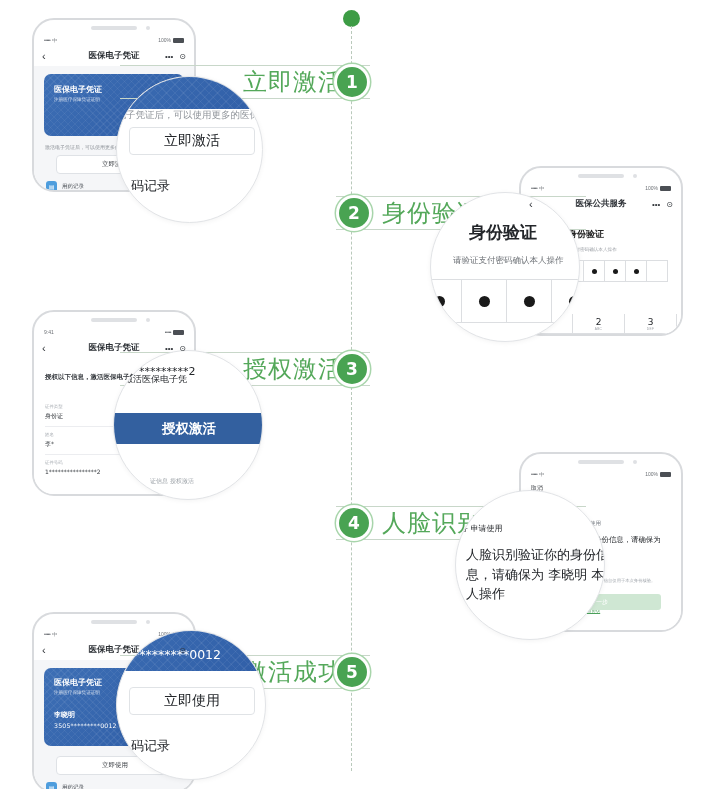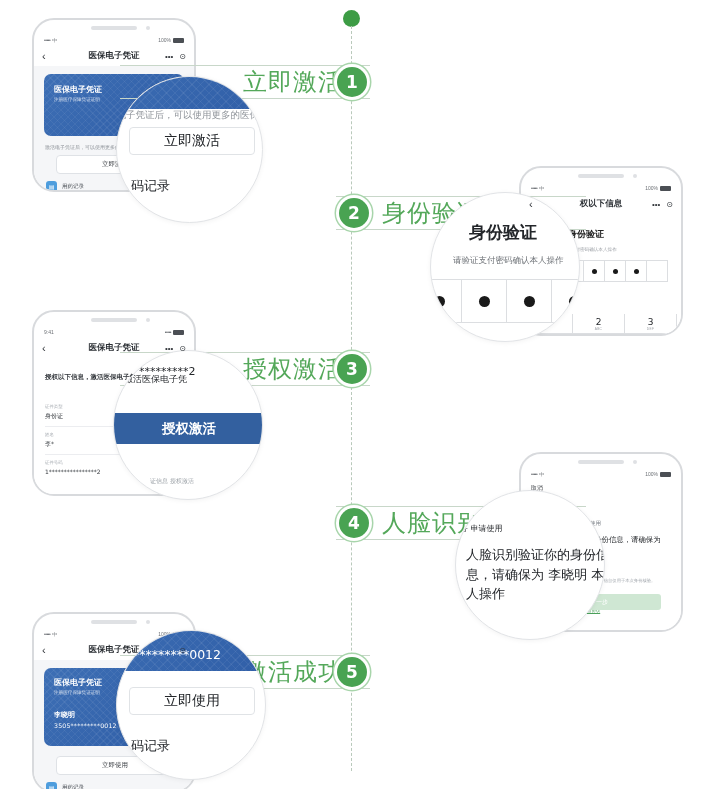--- a/index.html
+++ b/index.html
@@ -254,21 +254,21 @@
         <span class="sb-dots">•••••</span>
         <span>中</span>
       </div>
       <div class="sb-right">
         <span>100%</span>
         <span class="batt"></span>
       </div>
     </div>
     <div class="navbar">
       <span class="chev">‹</span>
-      <span class="title">权以下信息</span>
+      <span class="title">医保公共服务</span>
       <span class="navright">
         <span>•••</span>
         <span>⊙</span>
       </span>
     </div>
     <div class="screen" style="background:#ffffff;">
       <div class="pin-title" style="left:47px;top:14px;">身份验证</div>
       <div class="pin-sub" style="left:36px;top:33px;">请验证支付密码确认本人操作</div>
       <div class="pinbox" style="left:20px;top:46px;">
         <div class="cell">

